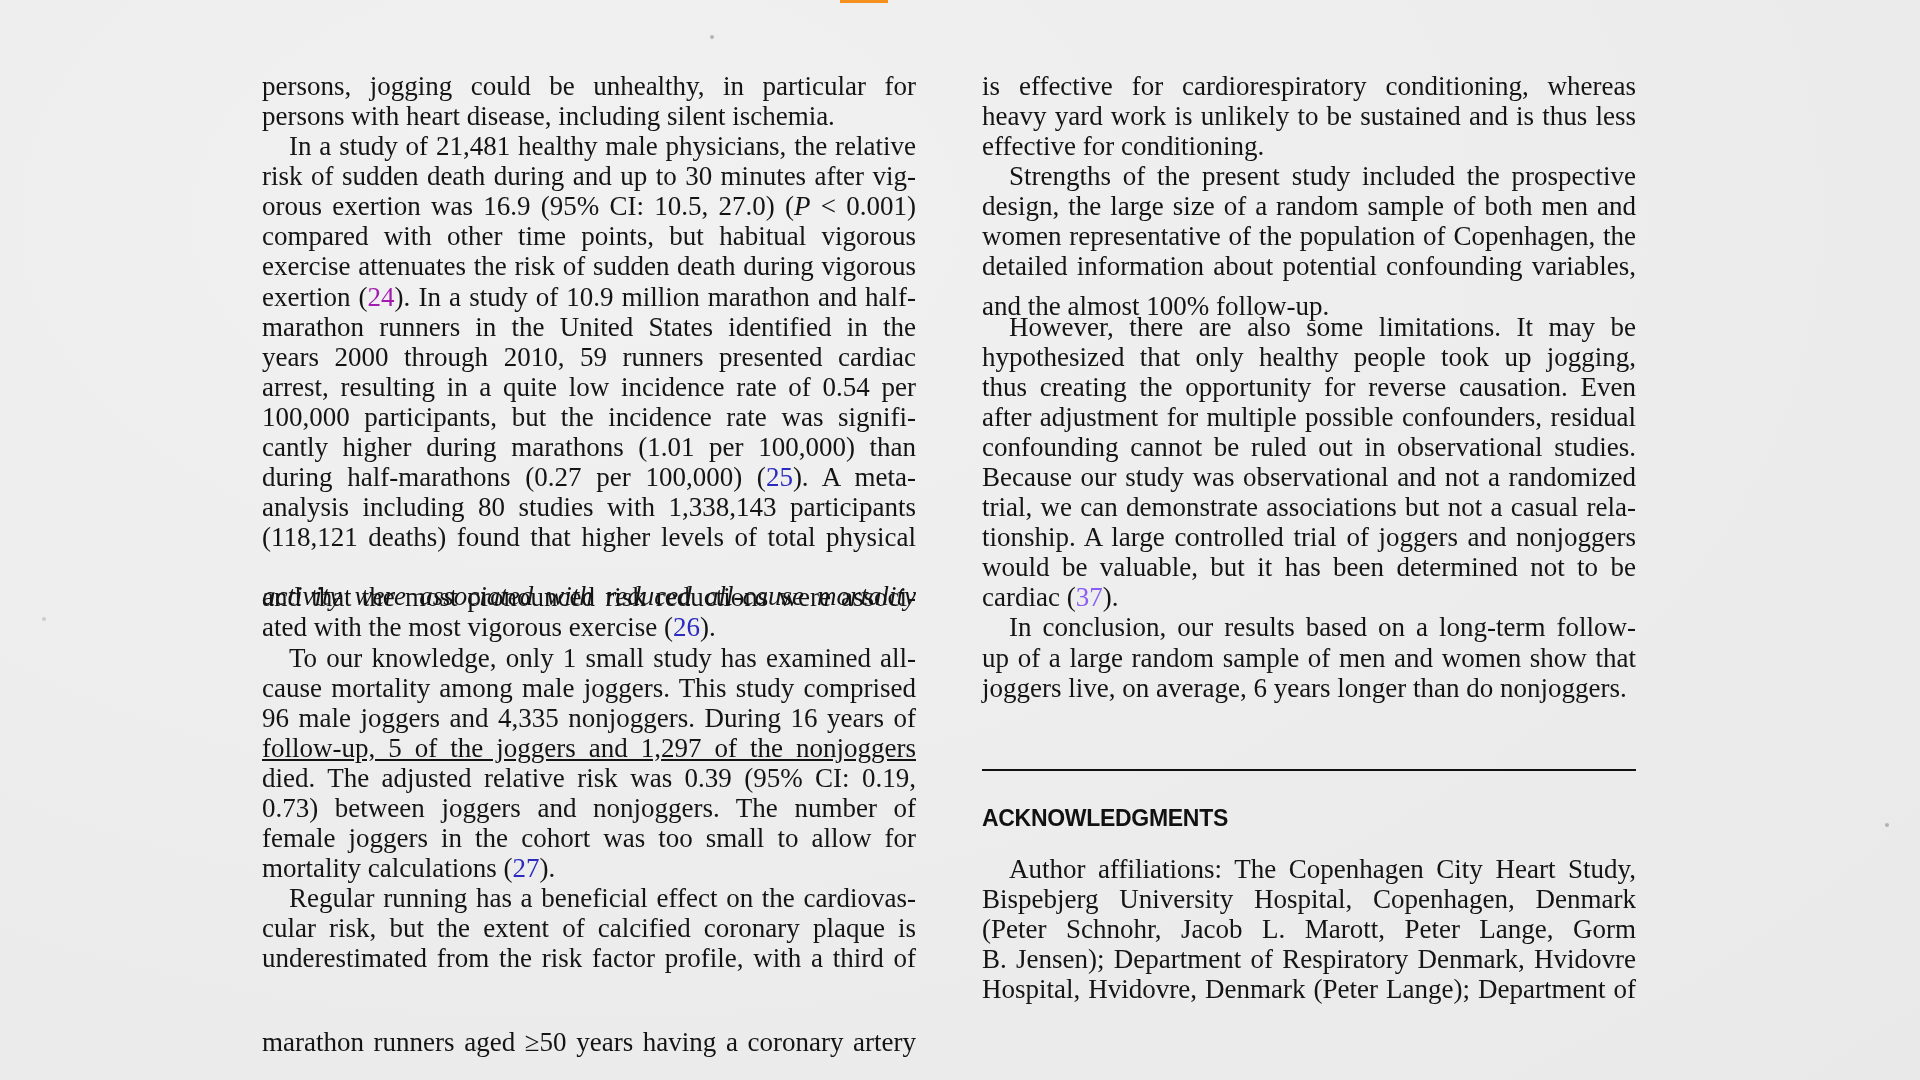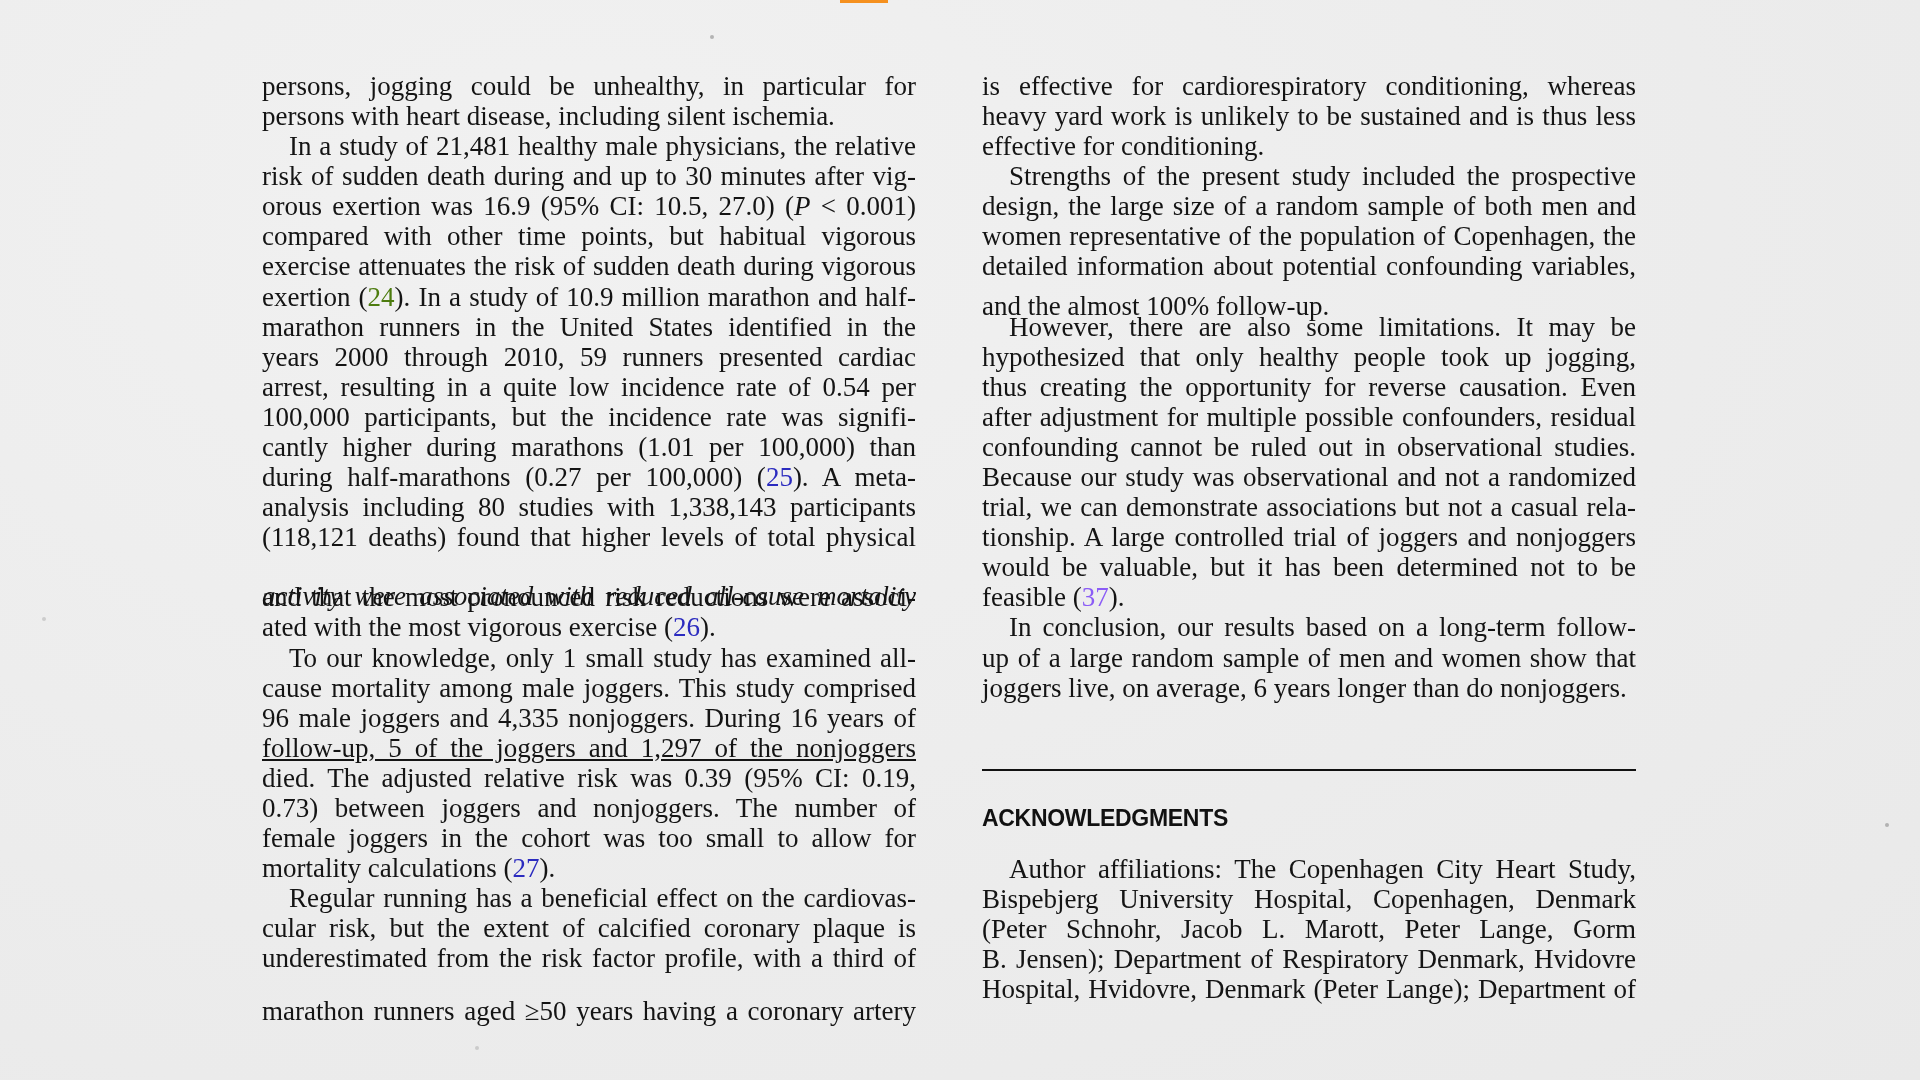--- a/index.html
+++ b/index.html
@@ -40,21 +40,21 @@
 <div class="speck" style="left:475px;top:1046px;opacity:.4"></div>
 
 <div class="col col-left" id="col-left">
     <div class="line" style="top: 86px;">persons, jogging could be unhealthy, in particular for</div>
     <div class="line last" style="top: 116.08px;">persons with heart disease, including silent ischemia.</div>
     <div class="line indent" style="top: 146.16px;">In a study of 21,481 healthy male physicians, the relative</div>
     <div class="line" style="top: 176.24px;">risk of sudden death during and up to 30 minutes after vig-</div>
     <div class="line" style="top: 206.32px;">orous exertion was 16.9 (95% CI: 10.5, 27.0) (<i>P</i> &lt; 0.001)</div>
     <div class="line" style="top: 236.4px;">compared with other time points, but habitual vigorous</div>
     <div class="line" style="top: 266.48px;">exercise attenuates the risk of sudden death during vigorous</div>
-    <div class="line" style="top: 296.56px;"><span>exertion (</span><a class="ref" style="color: #4d7c0f;">24</a><span>). In a study of 10.9 million marathon and half-</span></div>
+    <div class="line" style="top: 296.56px;"><span>exertion (</span><a class="ref" style="color: #a21caf;">24</a><span>). In a study of 10.9 million marathon and half-</span></div>
     <div class="line" style="top: 326.64px;">marathon runners in the United States identified in the</div>
     <div class="line" style="top: 356.72px;">years 2000 through 2010, 59 runners presented cardiac</div>
     <div class="line" style="top: 386.8px;">arrest, resulting in a quite low incidence rate of 0.54 per</div>
     <div class="line" style="top: 416.88px;">100,000 participants, but the incidence rate was signifi-</div>
     <div class="line" style="top: 446.96px;">cantly higher during marathons (1.01 per 100,000) than</div>
     <div class="line" style="top: 477.04px;"><span>during half-marathons (0.27 per 100,000) (</span><a class="ref" style="color: rgb(43, 43, 191);">25</a><span>). A meta-</span></div>
     <div class="line" style="top: 507.12px;">analysis including 80 studies with 1,338,143 participants</div>
     <div class="line" style="top: 537.2px;">(118,121 deaths) found that higher levels of total physical</div>
     <div class="line" style="top: 596px; font-style: italic;">activity were associated with reduced all-cause mortality</div>
     <div class="line" style="top: 597.36px;">and that the most pronounced risk reductions were associ-</div>
@@ -63,41 +63,41 @@
     <div class="line" style="top: 687.6px;">cause mortality among male joggers. This study comprised</div>
     <div class="line" style="top: 717.68px;">96 male joggers and 4,335 nonjoggers. During 16 years of</div>
     <div class="line" style="top: 747.76px; text-decoration: underline;">follow-up, 5 of the joggers and 1,297 of the nonjoggers</div>
     <div class="line" style="top: 777.84px;">died. The adjusted relative risk was 0.39 (95% CI: 0.19,</div>
     <div class="line" style="top: 807.92px;">0.73) between joggers and nonjoggers. The number of</div>
     <div class="line" style="top: 838px;">female joggers in the cohort was too small to allow for</div>
     <div class="line last" style="top: 868.08px;"><span>mortality calculations (</span><a class="ref" style="color: rgb(43, 43, 191);">27</a><span>).</span></div>
     <div class="line indent" style="top: 898.16px;">Regular running has a beneficial effect on the cardiovas-</div>
     <div class="line" style="top: 928.24px;">cular risk, but the extent of calcified coronary plaque is</div>
     <div class="line" style="top: 958.32px;">underestimated from the risk factor profile, with a third of</div>
-    <div class="line" style="top: 1011px;">marathon runners aged ≥50 years having a coronary artery</div>
+    <div class="line" style="top: 1042px;">marathon runners aged ≥50 years having a coronary artery</div>
   </div>
 <div class="col col-right" id="col-right">
     <div class="line" style="top: 86px;">is effective for cardiorespiratory conditioning, whereas</div>
     <div class="line" style="top: 116.08px;">heavy yard work is unlikely to be sustained and is thus less</div>
     <div class="line last" style="top: 146.16px;">effective for conditioning.</div>
     <div class="line indent" style="top: 176.24px;">Strengths of the present study included the prospective</div>
     <div class="line" style="top: 206.32px;">design, the large size of a random sample of both men and</div>
     <div class="line" style="top: 236.4px;">women representative of the population of Copenhagen, the</div>
     <div class="line" style="top: 266.48px;">detailed information about potential confounding variables,</div>
     <div class="line last" style="top: 306px;">and the almost 100% follow-up.</div>
     <div class="line indent" style="top: 326.64px;">However, there are also some limitations. It may be</div>
     <div class="line" style="top: 356.72px;">hypothesized that only healthy people took up jogging,</div>
     <div class="line" style="top: 386.8px;">thus creating the opportunity for reverse causation. Even</div>
     <div class="line" style="top: 416.88px;">after adjustment for multiple possible confounders, residual</div>
     <div class="line" style="top: 446.96px;">confounding cannot be ruled out in observational studies.</div>
     <div class="line" style="top: 477.04px;">Because our study was observational and not a randomized</div>
     <div class="line" style="top: 507.12px;">trial, we can demonstrate associations but not a casual rela-</div>
     <div class="line" style="top: 537.2px;">tionship. A large controlled trial of joggers and nonjoggers</div>
     <div class="line" style="top: 567.28px;">would be valuable, but it has been determined not to be</div>
-    <div class="line last" style="top: 597.36px;"><span>feasible (</span><a class="ref" style="color: #8b5cf6;">37</a><span>).</span></div>
+    <div class="line last" style="top: 597.36px;"><span>cardiac (</span><a class="ref" style="color: #8b5cf6;">37</a><span>).</span></div>
     <div class="line indent" style="top: 627.44px;">In conclusion, our results based on a long-term follow-</div>
     <div class="line" style="top: 657.52px;">up of a large random sample of men and women show that</div>
     <div class="line last" style="top: 687.6px;">joggers live, on average, 6 years longer than do nonjoggers.</div>
   </div>
 
 <div class="rule"></div>
 <div class="heading">ACKNOWLEDGMENTS</div>
 <div class="col col-right" id="ack-body">
     <div class="line indent" style="top: 869px;">Author affiliations: The Copenhagen City Heart Study,</div>
     <div class="line" style="top: 899.08px;">Bispebjerg University Hospital, Copenhagen, Denmark</div>

